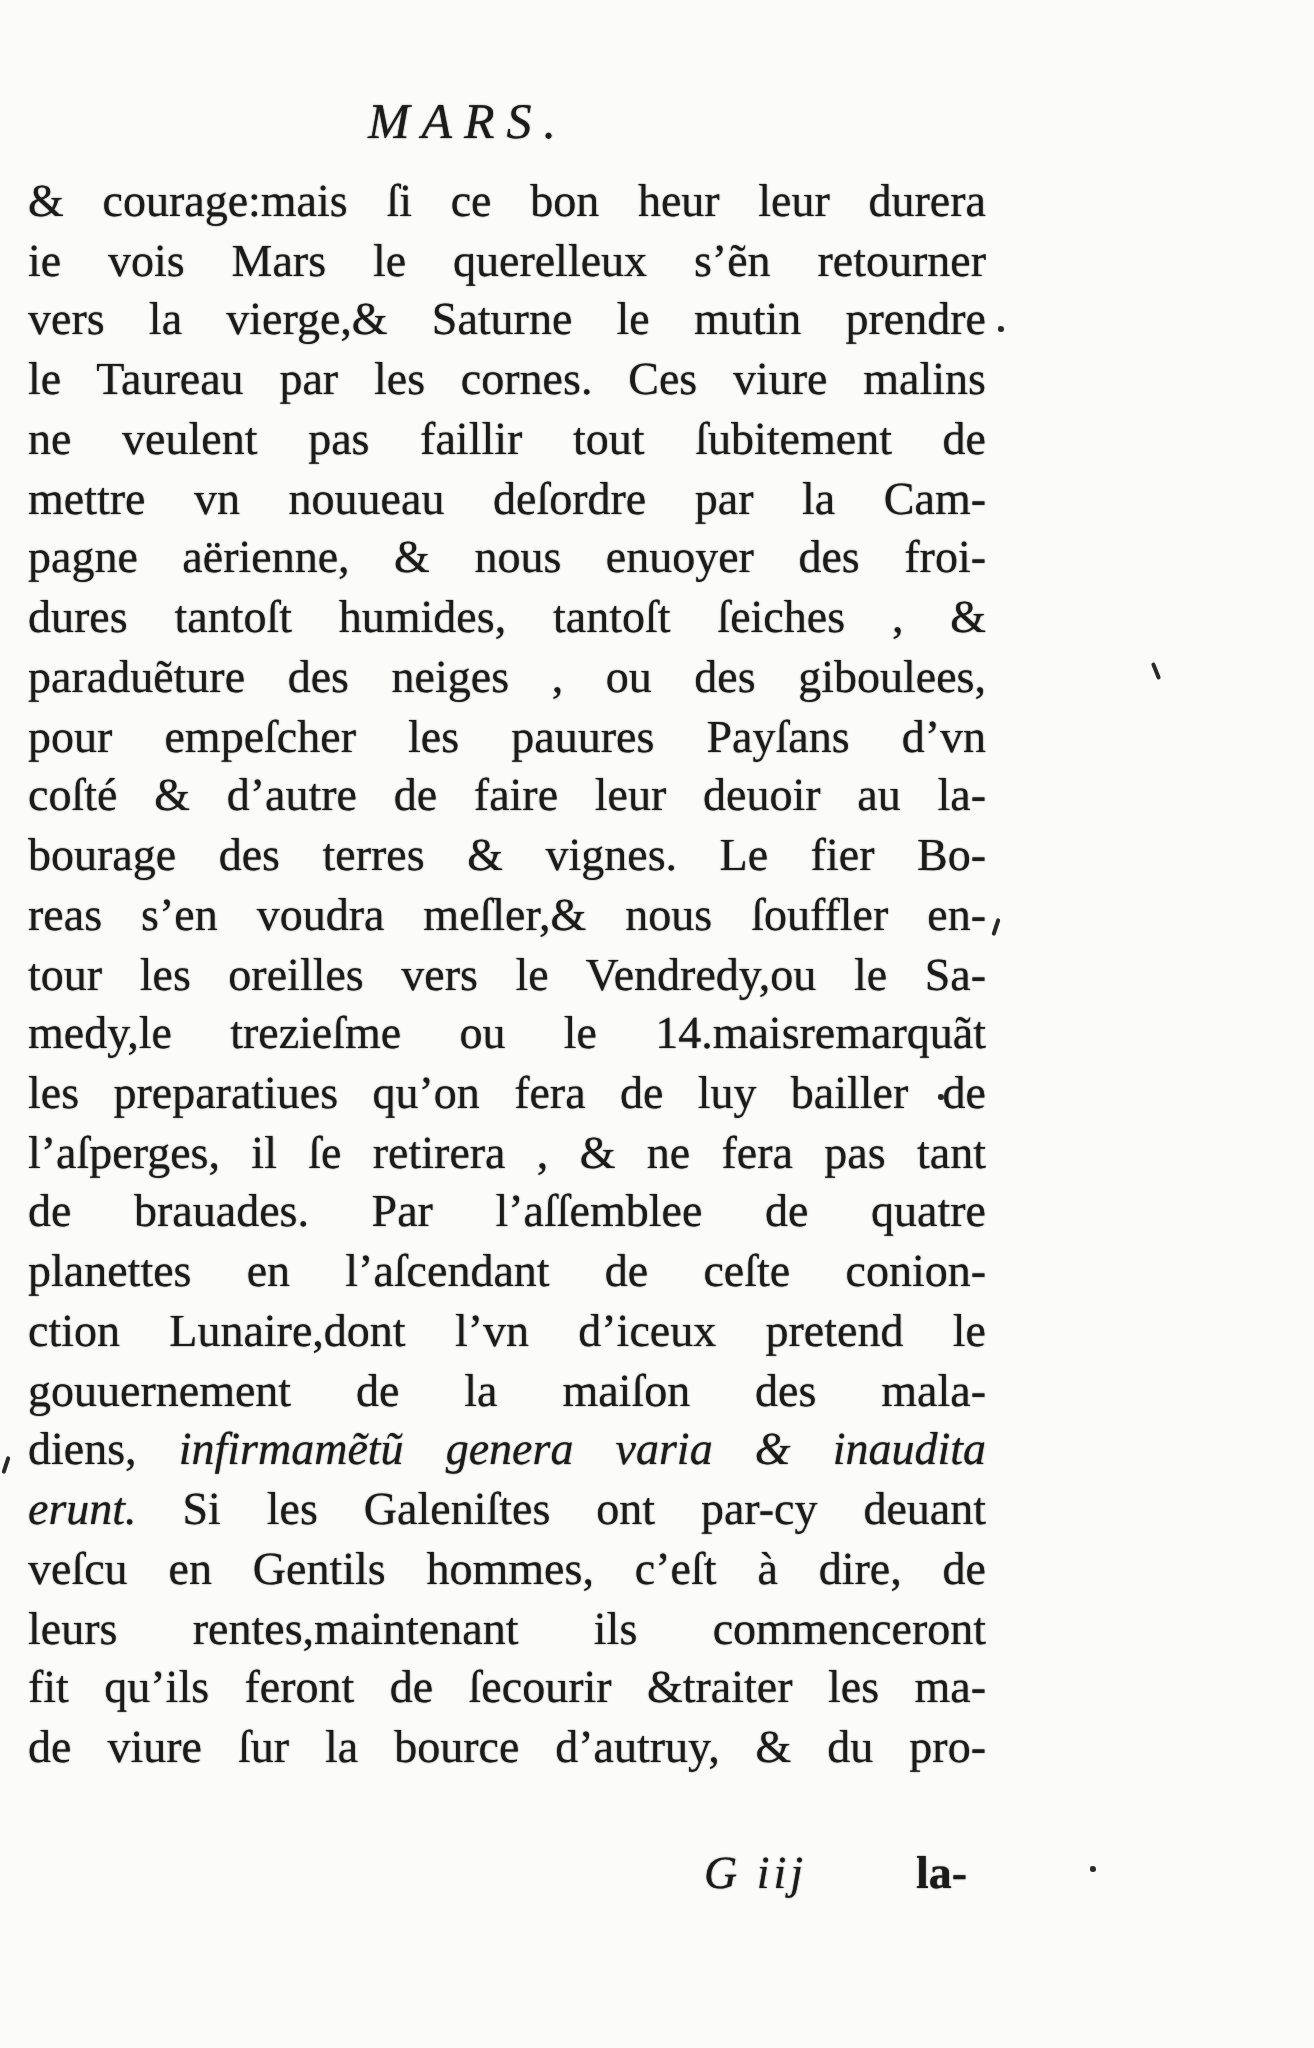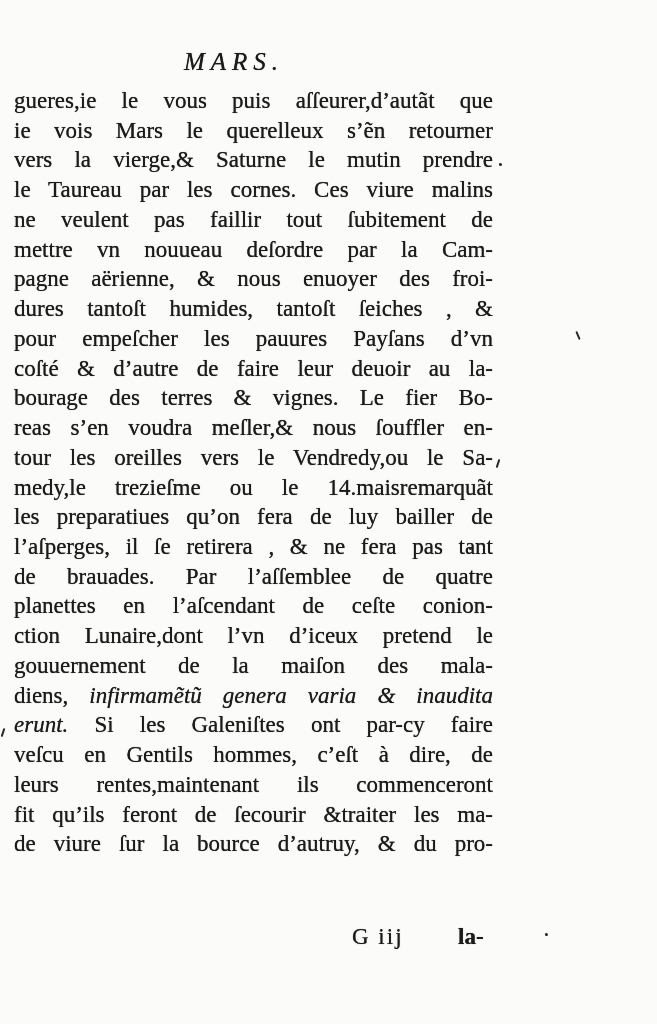--- a/index.html
+++ b/index.html
@@ -49,20 +49,21 @@
   .line .italic{
     font-style:italic;
   }
   .sig{
     position:absolute;
     top:924px;
     left:352px;
     font-size:23px;
     letter-spacing:2px;
     text-shadow:0 0 0.7px rgba(10,10,10,0.85);
+    font-style:italic;
   }
   .catchword{
     position:absolute;
     top:924px;
     left:458px;
     font-size:23px;
     text-shadow:0 0 0.7px rgba(10,10,10,0.85);
     font-weight:bold;
   }
   .speck{
@@ -85,42 +86,43 @@
   }
 </style>
 </head>
 <body>
 
 <div class="page">
 
   <div class="running-title">MARS.</div>
 
   <div class="text-block">
-      <div class="line"><span>gueres,ie le vous puis aſſeurer,d’autãt que</span></div>
+      <div class="line"><span>&amp; courage:mais ſi ce bon heur leur durera</span></div>
       <div class="line"><span>ie vois Mars le querelleux s’ẽn retourner</span></div>
       <div class="line"><span>vers la vierge,&amp; Saturne le mutin prendre</span></div>
       <div class="line"><span>le Taureau par les cornes. Ces viure malins</span></div>
       <div class="line"><span>ne veulent pas faillir tout ſubitement de</span></div>
       <div class="line"><span>mettre vn nouueau deſordre par la Cam-</span></div>
       <div class="line"><span>pagne aërienne, &amp; nous enuoyer des froi-</span></div>
       <div class="line"><span>dures tantoſt humides, tantoſt ſeiches , &amp;</span></div>
+      <div class="line"><span>paraduẽture des neiges , ou des giboulees,</span></div>
       <div class="line"><span>pour empeſcher les pauures Payſans d’vn</span></div>
       <div class="line"><span>coſté &amp; d’autre de faire leur deuoir au la-</span></div>
       <div class="line"><span>bourage des terres &amp; vignes. Le fier Bo-</span></div>
       <div class="line"><span>reas s’en voudra meſler,&amp; nous ſouffler en-</span></div>
       <div class="line"><span>tour les oreilles vers le Vendredy,ou le Sa-</span></div>
       <div class="line"><span>medy,le trezieſme ou le 14.maisremarquãt</span></div>
       <div class="line"><span>les preparatiues qu’on fera de luy bailler de</span></div>
       <div class="line"><span>l’aſperges, il ſe retirera , &amp; ne fera pas tant</span></div>
       <div class="line"><span>de brauades. Par l’aſſemblee de quatre</span></div>
       <div class="line"><span>planettes en l’aſcendant de ceſte conion-</span></div>
       <div class="line"><span>ction Lunaire,dont l’vn d’iceux pretend le</span></div>
       <div class="line"><span>gouuernement de la maiſon des mala-</span></div>
       <div class="line"><span>diens, </span><span class="italic">infirmamẽtũ genera varia &amp; inaudita</span></div>
-      <div class="line"><span class="italic">erunt.</span><span> Si les Galeniſtes ont par-cy faire</span></div>
+      <div class="line"><span class="italic">erunt.</span><span> Si les Galeniſtes ont par-cy deuant</span></div>
       <div class="line"><span>veſcu en Gentils hommes, c’eſt à dire, de</span></div>
       <div class="line"><span>leurs rentes,maintenant ils commenceront</span></div>
       <div class="line"><span>fit qu’ils feront de ſecourir &amp;traiter les ma-</span></div>
       <div class="line"><span>de viure ſur la bource d’autruy, &amp; du pro-</span></div>
     </div>
 
   <div class="sig">G iij</div>
 
   <div class="catchword">la-</div>
 

